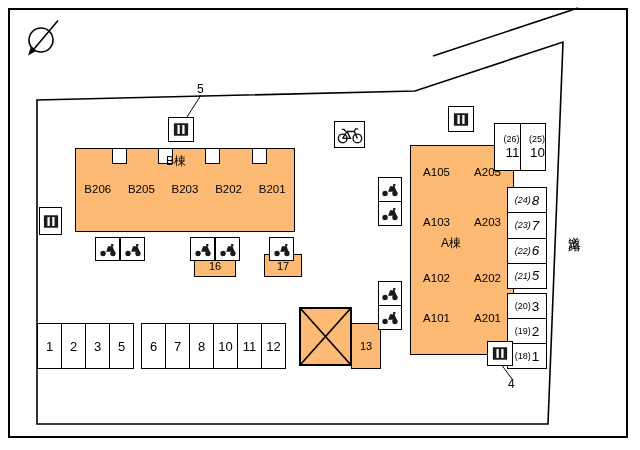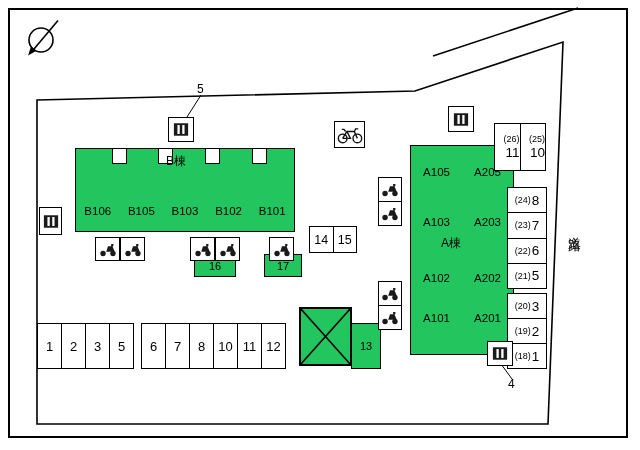--- a/index.html
+++ b/index.html
@@ -1,20 +1,20 @@
 <!DOCTYPE html>
 <html><head>
 <meta charset="utf-8">
 <style>
   html,body{margin:0;padding:0;background:#fff;}
   .canvas{position:relative;width:640px;height:450px;background:#fff;overflow:hidden;
           font-family:"Liberation Sans","DejaVu Sans",sans-serif;color:#000;}
   .frame{position:absolute;left:8px;top:8px;width:620px;height:430px;border:2px solid #000;box-sizing:border-box;}
   .overlay{position:absolute;left:0;top:0;width:640px;height:450px;}
-  .box{position:absolute;background:#22c55e;border:1.5px solid #000;box-sizing:border-box;}
+  .box{position:absolute;background:#fdba74;border:1.5px solid #000;box-sizing:border-box;}
   .stub{position:absolute;width:15px;height:16px;top:-1px;border:1.3px solid #000;background:#fff;box-sizing:border-box;}
   .bldg-label{position:absolute;font-size:12px;text-align:center;}
   .rooms{position:absolute;left:0;width:100%;display:flex;}
   .rooms span{flex:1;text-align:center;font-size:11.5px;}
   .arow{position:absolute;left:0;width:100%;display:flex;justify-content:space-around;font-size:11.5px;}
   .bgroup{position:absolute;top:323px;height:46px;border:1.5px solid #000;display:flex;box-sizing:border-box;background:#fff;}
   .bcell{flex:1;display:flex;align-items:center;justify-content:center;font-size:13px;border-right:1.4px solid #000;}
   .bcell:last-child{border-right:none;}
   .midpair{position:absolute;left:309px;top:226px;width:48px;height:27px;border:1.5px solid #000;display:flex;box-sizing:border-box;background:#fff;}
   .midpair .bcell{font-size:12.5px;}
@@ -53,26 +53,26 @@
   <div class="frame"></div>
 
   <div class="vtext" style="left:565px;top:226px;">道路</div>
 
   <div class="box" style="left:75px;top:148px;width:220px;height:84px;">
     <div class="stub" style="left:36px;"></div>
     <div class="stub" style="left:82px;"></div>
     <div class="stub" style="left:129px;"></div>
     <div class="stub" style="left:176px;"></div>
     <div class="bldg-label" style="left:72px;top:4px;width:56px;">B棟</div>
-    <div class="rooms" style="top:56px;">
-      <span>B106</span>
-      <span>B105</span>
-      <span>B103</span>
-      <span>B102</span>
-      <span>B101</span>
+    <div class="rooms" style="top:34px;">
+      <span>B206</span>
+      <span>B205</span>
+      <span>B203</span>
+      <span>B202</span>
+      <span>B201</span>
     </div>
   </div>
 
   <div class="box" style="left:410px;top:145px;width:104px;height:210px;padding-left:30px;">
     <div class="arow" style="top:20px;">
       <span>A105</span>
       <span>A205</span>
     </div>
     <div class="arow" style="top:70px;">
       <span>A103</span>
@@ -107,40 +107,36 @@
 
   <div class="box" style="left:299px;top:307px;width:53px;height:59px;border-width:2px;">
     <svg class="xsvg" viewBox="0 0 49 55" preserveAspectRatio="none">
       <line x1="0" y1="0" x2="49" y2="55" stroke="#000" stroke-width="1.5"></line>
       <line x1="49" y1="0" x2="0" y2="55" stroke="#000" stroke-width="1.5"></line>
     </svg>
   </div>
 
   <div class="box single" style="left:351px;top:323px;width:30px;height:46px;">13</div>
 
-  <div class="midpair">
-    <div class="bcell">14</div>
-    <div class="bcell">15</div>
-  </div>
 
   <div class="box single" style="left:194px;top:254px;width:42px;height:23px;">16</div>
   <div class="box single" style="left:264px;top:254px;width:38px;height:23px;">17</div>
 
   <div class="rtbox">
     <div class="rt-cell">
       <span class="sub">(26)</span>
       <span class="num">11</span>
     </div>
     <div class="rt-cell">
       <span class="sub">(25)</span>
       <span class="num">10</span>
     </div>
   </div>
 
-  <div class="rblock" style="top:187px;height:102px;">
+  <div class="rblock" style="top:187px;height:102px;font-style:italic;">
     <div class="rrow">
       <span class="sub">(24)</span>
       <span class="num">8</span>
     </div>
     <div class="rrow">
       <span class="sub">(23)</span>
       <span class="num">7</span>
     </div>
     <div class="rrow">
       <span class="sub">(22)</span>

